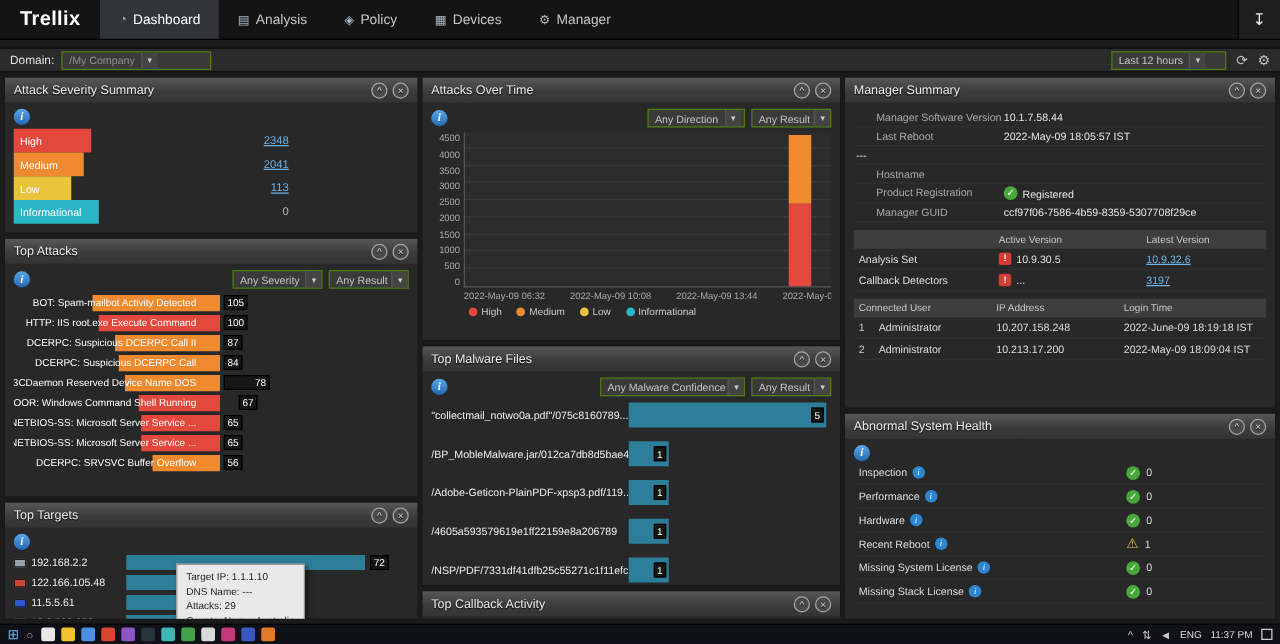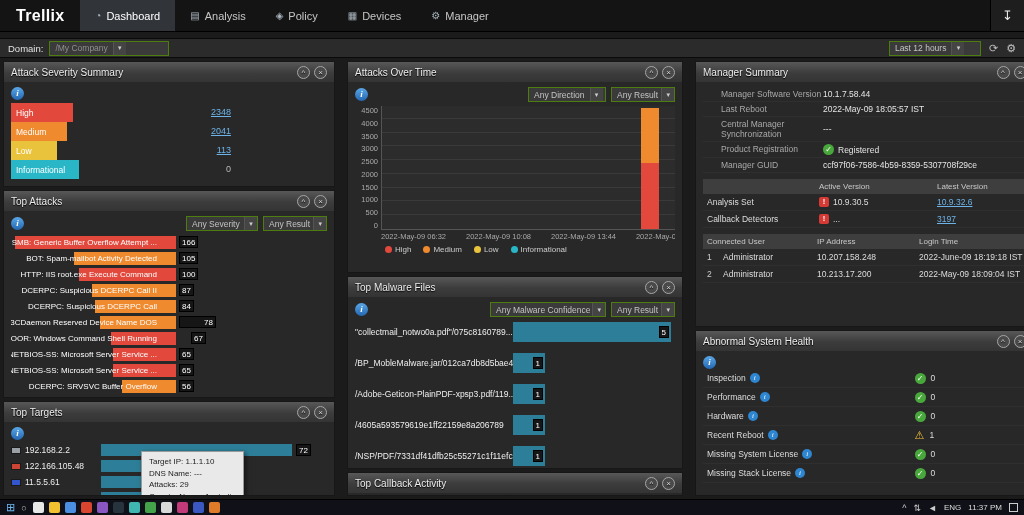--- a/index.html
+++ b/index.html
@@ -26,21 +26,21 @@
   .icon-btn { color:#c0c0c0; font-size:11px; cursor:pointer; }
 
   .select { background:#3a3a3a; border:1px solid #4d7c0f; height:15px; display:inline-flex; align-items:stretch; color:#c4c4c4; font-size:8.5px; cursor:pointer; }
   .sel-label { padding:0 5px; white-space:nowrap; overflow:hidden; display:flex; align-items:center; }
   .sel-caret { border-left:1px solid #545454; background:#444; width:13px; display:flex; align-items:center; justify-content:center; font-size:7px; color:#ccc; }
   .domain-select { width:120px; }
   .domain-select .sel-label { color:#8f8f8f; }
   .time-select { width:92px; }
 
   
-  .main { display:grid; grid-template-columns:332px 336px 1fr; gap:12px; padding:3px; height:441px; }
+  .main { display:grid; grid-template-columns:332px 336px 1fr; gap:2px; padding:3px; height:441px; }
   .col { display:flex; flex-direction:column; gap:3px; min-height:0; }
 
   .panel { background:#282828; border:1px solid #171717; display:flex; flex-direction:column; overflow:hidden; }
   .panel-hd { flex:0 0 20px; background:linear-gradient(#585858, #3c3c3c 55%, #343434); display:flex; align-items:center; padding:0 7px; font-size:10px; color:#ececec; text-shadow:0 1px 1px #000; }
   .hd-icons { margin-left:auto; display:flex; gap:4px; }
   .hd-icon { width:13px; height:13px; border:1px solid #a6a6a6; border-radius:50%; background:#4a4a4a; color:#ddd; font-size:8px; line-height:11px; text-align:center; cursor:pointer; }
   .panel-bd { flex:1; padding:5px 7px; position:relative; min-height:0; overflow:hidden; }
 
   .info-icon { width:13px; height:13px; border-radius:50%; background:linear-gradient(#5aa7e8,#2367b2); color:#fff; font-size:9px; font-weight:bold; font-style:italic; font-family:"Liberation Serif", serif; text-align:center; line-height:13px; display:inline-block; flex:0 0 auto; cursor:pointer; }
   .tools { display:flex; align-items:center; margin-bottom:4px; }
@@ -239,25 +239,20 @@
                   <span class="sel-caret">▾</span>
                 </div>
                 <div class="select" style="width: 64px;">
                   <span class="sel-label">Any Result</span>
                   <span class="sel-caret">▾</span>
                 </div>
               </div>
           </div>
           <div>
               <div class="ta-row">
-                <div class="ta-bar" style="left: 4px; width: 161px; background: rgb(226, 72, 60);"></div>
-                <span class="ta-label" style="right: 170px;">SMB: Generic Buffer Overflow Attempt ...</span>
-                <span class="chip ta-chip" style="left: 168px;">166</span>
-              </div>
-              <div class="ta-row">
                 <div class="ta-bar" style="left: 63px; width: 102px; background: rgb(239, 138, 47);"></div>
                 <span class="ta-label" style="right: 170px;">BOT: Spam-mailbot Activity Detected</span>
                 <span class="chip ta-chip" style="left: 168px;">105</span>
               </div>
               <div class="ta-row">
                 <div class="ta-bar" style="left: 68px; width: 97px; background: rgb(226, 72, 60);"></div>
                 <span class="ta-label" style="right: 170px;">HTTP: IIS root.exe Execute Command</span>
                 <span class="chip ta-chip" style="left: 168px;">100</span>
               </div>
               <div class="ta-row">
@@ -508,23 +503,28 @@
                   <span>10.1.7.58.44</span>
                 </div>
               </div>
               <div class="ms-row">
                 <div class="ms-label">Last Reboot</div>
                 <div class="ms-value">
                   <span>2022-May-09 18:05:57 IST</span>
                 </div>
               </div>
               <div class="ms-row">
-                <div class="ms-label">Central Manager Synchronization</div>
                 <div class="ms-value">
                   <span>---</span>
+                </div>
+              </div>
+              <div class="ms-row">
+                <div class="ms-label">Hostname</div>
+                <div class="ms-value">
+                  <span></span>
                 </div>
               </div>
               <div class="ms-row">
                 <div class="ms-label">Product Registration</div>
                 <div class="ms-value">
                   <span class="check-icon">✓</span>
                   <span>Registered</span>
                 </div>
               </div>
               <div class="ms-row">

